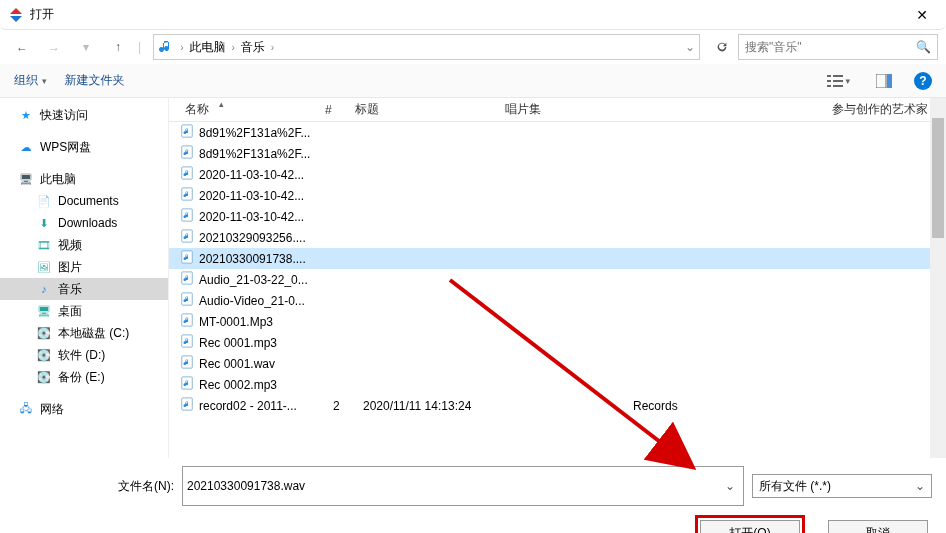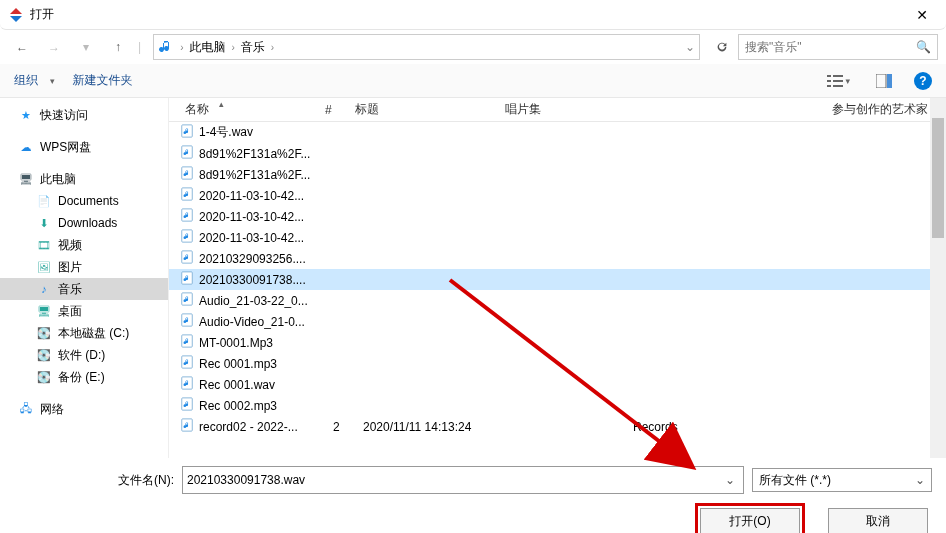--- a/index.html
+++ b/index.html
@@ -18,21 +18,21 @@
 .path .music-icon { width: 16px; height: 16px; margin-right: 4px; }
 .path .crumb { padding: 0 4px; cursor: pointer; }
 .path .chev { color: #888; font-size: 10px; padding: 0 2px; }
 .path-drop { margin-left: auto; display: flex; align-items: center; }
 .refresh-btn { width: 24px; height: 24px; display: flex; align-items: center; justify-content: center; cursor: pointer; }
 .search { width: 200px; border: 1px solid #ccc; height: 26px; display: flex; align-items: center; padding: 0 6px; }
 .search input { border: none; outline: none; flex: 1; font-size: 12px; }
 .search .mag { color: #666; }
 
 .toolbar { height: 34px; display: flex; align-items: center; padding: 0 14px; gap: 18px; border-bottom: 1px solid #e8e8e8; background: #fafafa; }
-.toolbar .tb-btn { display: flex; align-items: center; gap: 12px; cursor: pointer; color: #1a4d8f; text-align: right; }
+.toolbar .tb-btn { display: flex; align-items: center; gap: 4px; cursor: pointer; color: #1a4d8f; text-align: right; }
 .toolbar .spacer { flex: 1; }
 .toolbar .view-btn { display: flex; align-items: center; gap: 2px; color: #666; cursor: pointer; padding: 2px 4px; }
 .help-icon { width: 18px; height: 18px; border-radius: 50%; background: #0078d7; color: #fff; display: flex; align-items: center; justify-content: center; font-weight: bold; }
 
 .body { display: flex; height: 360px; }
 .sidebar { width: 168px; padding: 6px 0; overflow: hidden; }
 .tree-item { display: flex; align-items: center; height: 22px; padding-left: 18px; gap: 6px; cursor: pointer; }
 .tree-item.sub { padding-left: 36px; }
 .tree-item.selected { background: #d8d8d8; }
 .tree-item .ticon { width: 16px; height: 16px; display: flex; align-items: center; justify-content: center; font-size: 11px; }
@@ -54,21 +54,21 @@
 .row .fname { width: 134px; white-space: nowrap; overflow: hidden; text-overflow: ellipsis; }
 .row .fnum { width: 30px; }
 .row .ftitle { width: 150px; display: flex; align-items: center; }
 .row .falbum { padding-left: 120px; }
 .scrollbar { position: absolute; right: 0; top: 0; width: 16px; height: 100%; background: #f0f0f0; }
 .scrollbar .thumb { position: absolute; left: 2px; width: 12px; background: #c0c0c0; top: 20px; height: 120px; }
 
 .footer { padding: 8px 14px; }
 .fn-row { display: flex; align-items: center; gap: 8px; margin-bottom: 14px; }
 .fn-label { width: 160px; text-align: right; }
-.fn-input { flex: 1; border: 1px solid #999; height: 28px; display: flex; align-items: center; padding: 0 4px; }
+.fn-input { flex: 1; border: 1px solid #999; height: 40px; display: flex; align-items: center; padding: 0 4px; }
 .fn-input input { border: none; outline: none; flex: 1; }
 .fn-input .dd { color: #555; padding: 0 4px; cursor: pointer; }
 .filter { width: 180px; border: 1px solid #999; height: 24px; display: flex; align-items: center; padding: 0 6px; }
 .filter .dd { margin-left: auto; color: #555; cursor: pointer; }
 .btn-row { display: flex; justify-content: flex-end; gap: 28px; padding-right: 4px; }
 .dlg-btn { width: 100px; height: 26px; border: 1px solid #999; background: #f5f5f5; display: flex; align-items: center; justify-content: center; cursor: pointer; }
 .dlg-btn.primary { outline: 3px solid #d40000; outline-offset: 2px; }
 
 .arrow-annot { position: absolute; pointer-events: none; z-index: 50; }
 
@@ -219,32 +219,20 @@
       <div class="col c-artist">参与创作的艺术家</div>
     </div>
     <div class="filelist" id="filelist">
         <div class="row">
           <span class="ficon">
             <span class="ico-audio"><svg viewBox="0 0 16 16">
                 <rect x="2" y="1" width="12" height="14" rx="1" fill="#fff" stroke="#7baed6"></rect>
                 <path d="M7 5v5a1.5 1.5 0 1 1-.8-1.3V6l3-.6v3.5a1.5 1.5 0 1 1-.8-1.3V5z" fill="#1e88e5"></path>
               </svg></span>
           </span>
-          <span class="fname">1-4号.wav</span>
-          <span class="fnum"></span>
-          <span class="ftitle"></span>
-          <span class="falbum"></span>
-        </div>
-        <div class="row">
-          <span class="ficon">
-            <span class="ico-audio"><svg viewBox="0 0 16 16">
-                <rect x="2" y="1" width="12" height="14" rx="1" fill="#fff" stroke="#7baed6"></rect>
-                <path d="M7 5v5a1.5 1.5 0 1 1-.8-1.3V6l3-.6v3.5a1.5 1.5 0 1 1-.8-1.3V5z" fill="#1e88e5"></path>
-              </svg></span>
-          </span>
           <span class="fname">8d91%2F131a%2F...</span>
           <span class="fnum"></span>
           <span class="ftitle"></span>
           <span class="falbum"></span>
         </div>
         <div class="row">
           <span class="ficon">
             <span class="ico-audio"><svg viewBox="0 0 16 16">
                 <rect x="2" y="1" width="12" height="14" rx="1" fill="#fff" stroke="#7baed6"></rect>
                 <path d="M7 5v5a1.5 1.5 0 1 1-.8-1.3V6l3-.6v3.5a1.5 1.5 0 1 1-.8-1.3V5z" fill="#1e88e5"></path>
@@ -387,21 +375,21 @@
           <span class="ftitle"></span>
           <span class="falbum"></span>
         </div>
         <div class="row">
           <span class="ficon">
             <span class="ico-audio"><svg viewBox="0 0 16 16">
                 <rect x="2" y="1" width="12" height="14" rx="1" fill="#fff" stroke="#7baed6"></rect>
                 <path d="M7 5v5a1.5 1.5 0 1 1-.8-1.3V6l3-.6v3.5a1.5 1.5 0 1 1-.8-1.3V5z" fill="#1e88e5"></path>
               </svg></span>
           </span>
-          <span class="fname">record02 - 2022-...</span>
+          <span class="fname">record02 - 2011-...</span>
           <span class="fnum">2</span>
           <span class="ftitle">2020/11/11 14:13:24</span>
           <span class="falbum">Records</span>
         </div>
       </div>
     <div class="scrollbar">
       <div class="thumb"></div>
     </div>
   </div>
 </div>

